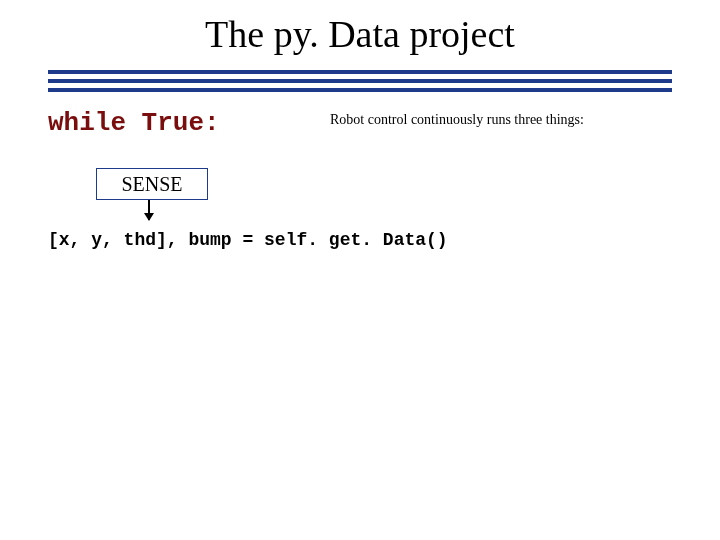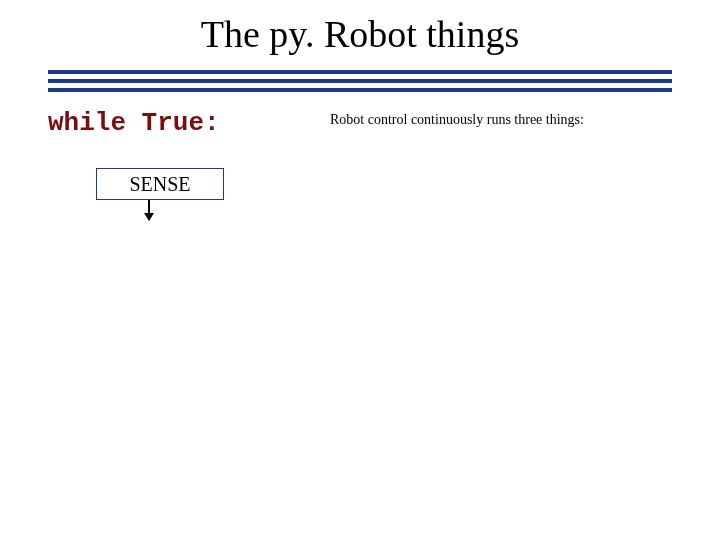--- a/index.html
+++ b/index.html
@@ -49,21 +49,21 @@
   .subtitle {
     position: absolute;
     top: 112px;
     left: 330px;
     font-size: 14px;
   }
   .sense-box {
     position: absolute;
     top: 168px;
     left: 96px;
-    width: 128px;
+    width: 112px;
     height: 32px;
     border: 1px solid #1e3a8a;
     display: flex;
     align-items: center;
     justify-content: center;
     font-size: 20px;
     box-sizing: border-box;
   }
   .arrow {
     position: absolute;
@@ -92,32 +92,33 @@
     font-weight: bold;
     font-size: 18px;
     white-space: pre;
   }
 </style>
 </head>
 <body>
 
 <div class="slide">
 
-  <div class="title">The py. Robot things</div>
+  <div class="title">The py. Data project</div>
 
   <div class="rules">
     <div class="rule"></div>
     <div class="rule"></div>
     <div class="rule"></div>
   </div>
 
   <div class="while-true">while True:</div>
 
   <div class="subtitle">Robot control continuously runs three things:</div>
 
   <div class="sense-box">
     <span>SENSE</span>
   </div>
 
   <div class="arrow"></div>
 
+  <div class="code-line">[x, y, thd], bump = self. get. Data()</div>
 
 </div>
 
 </body></html>

